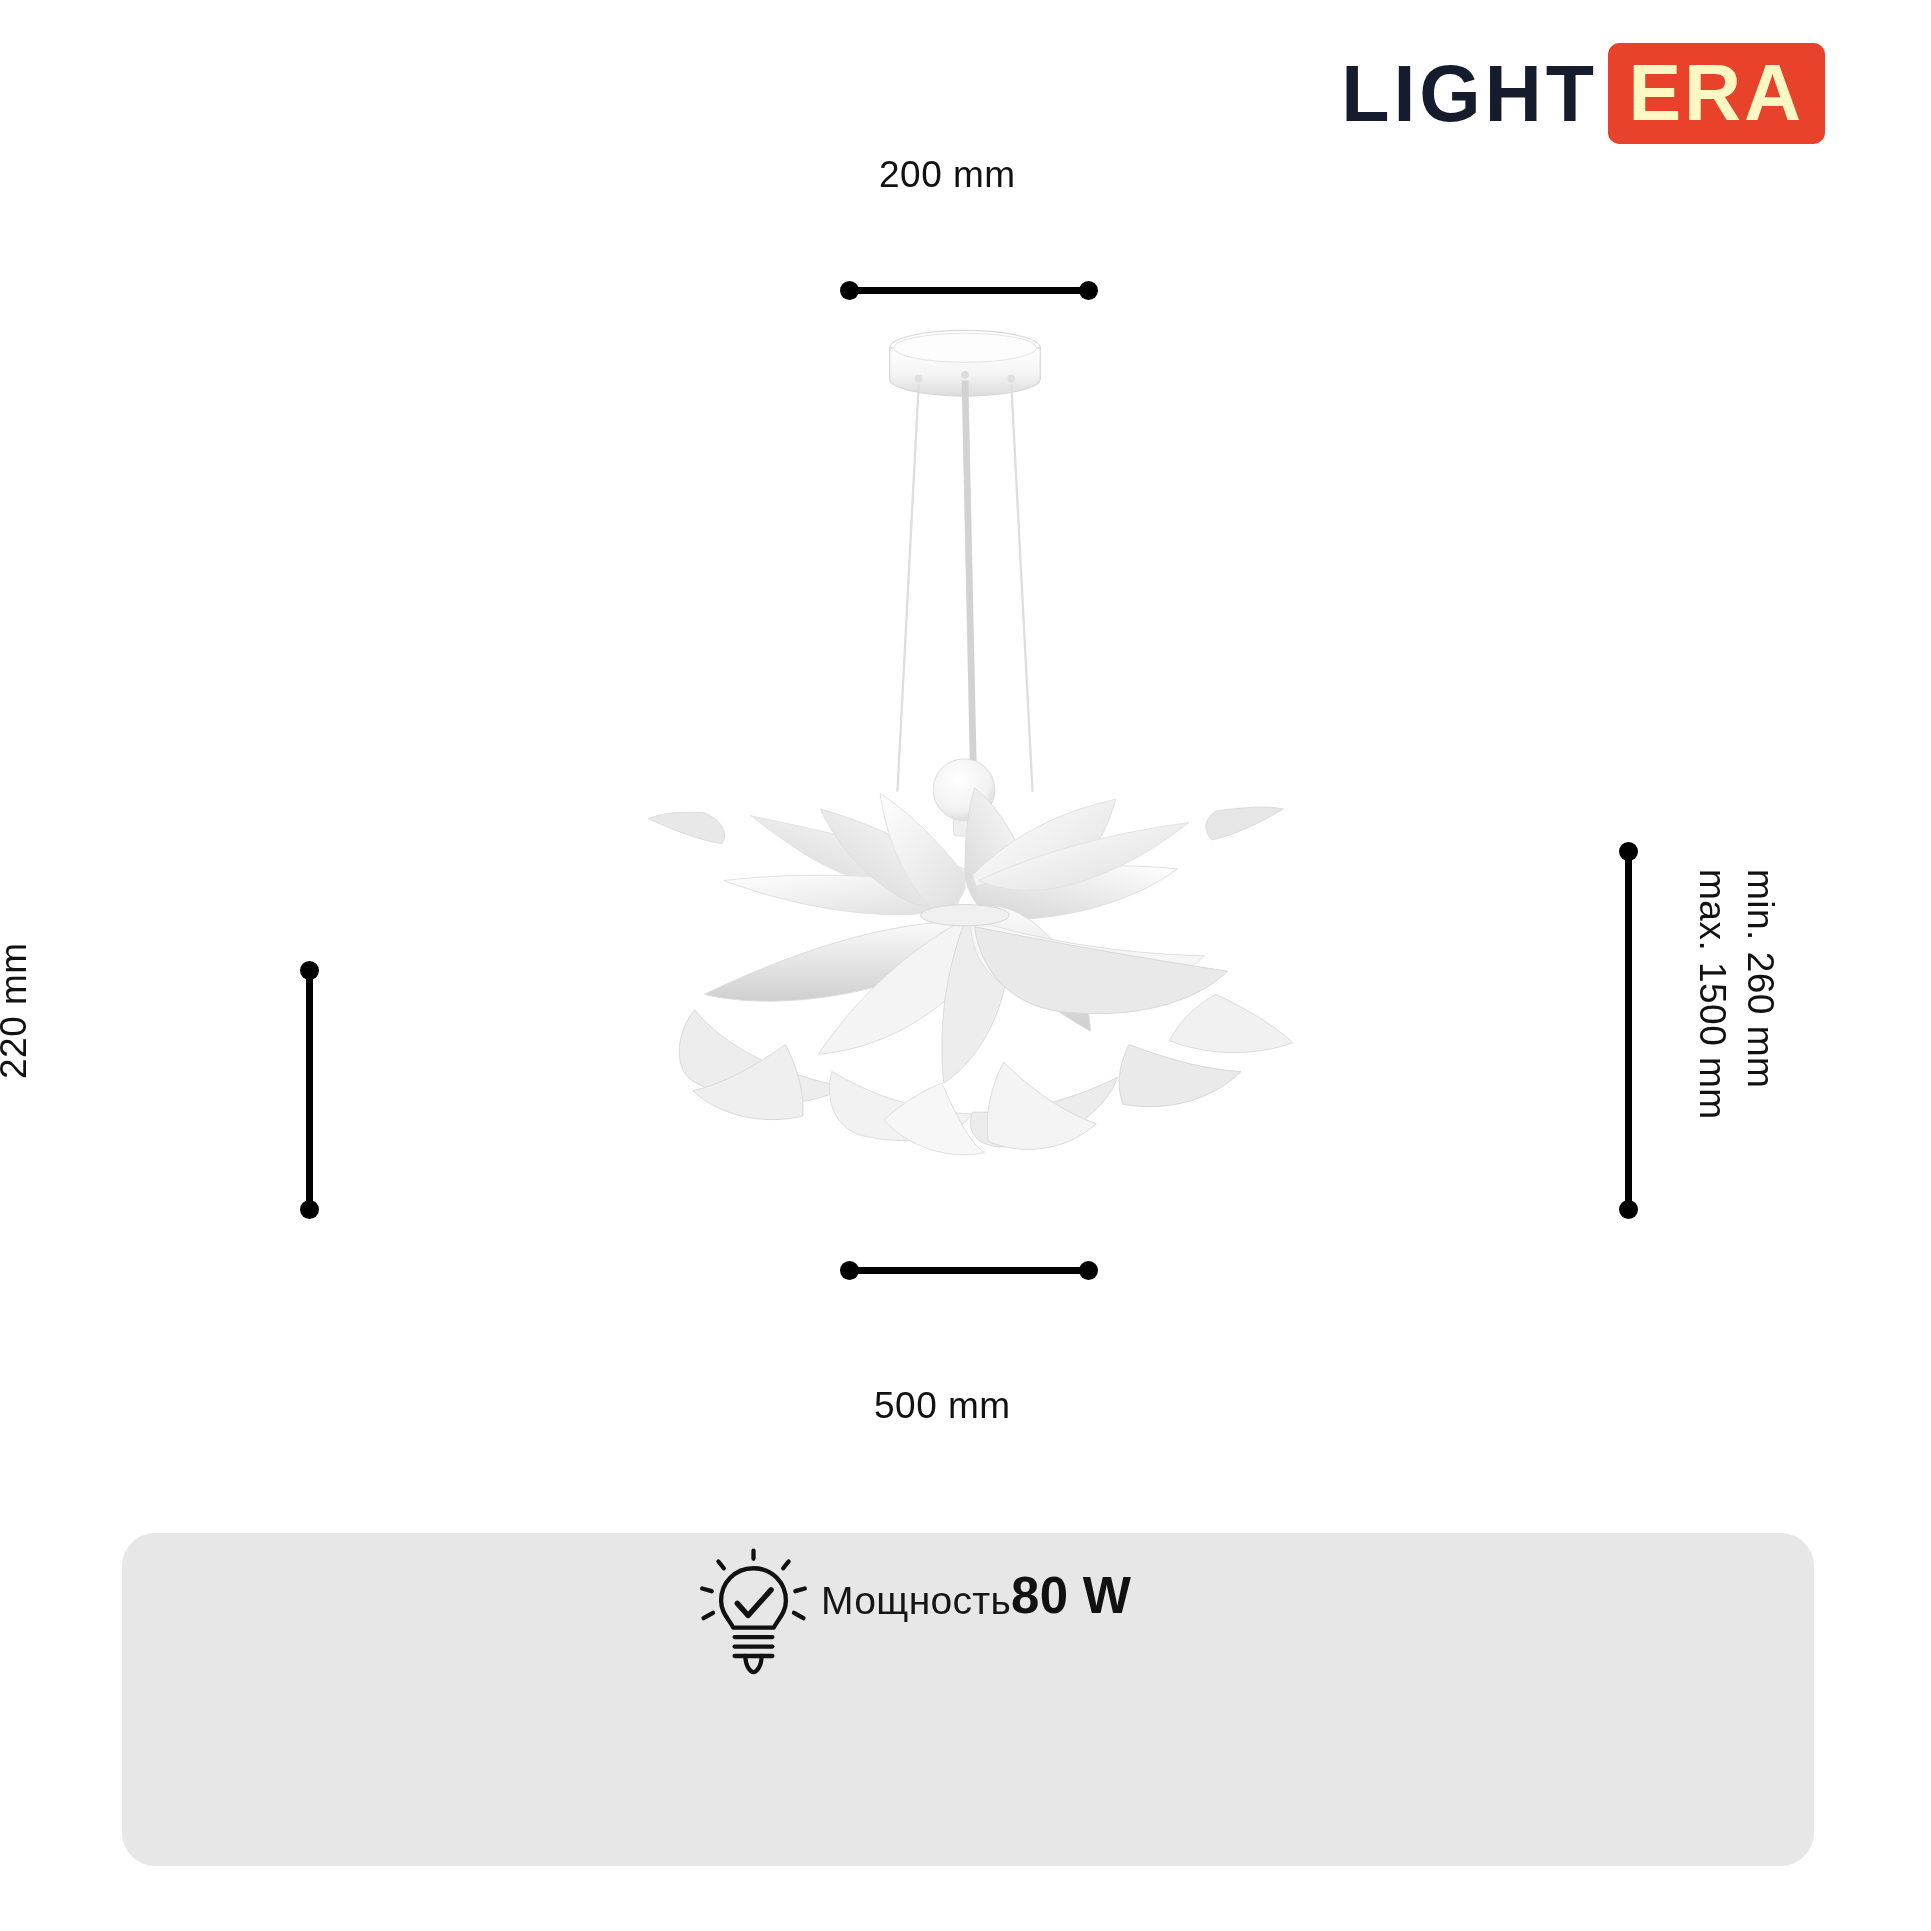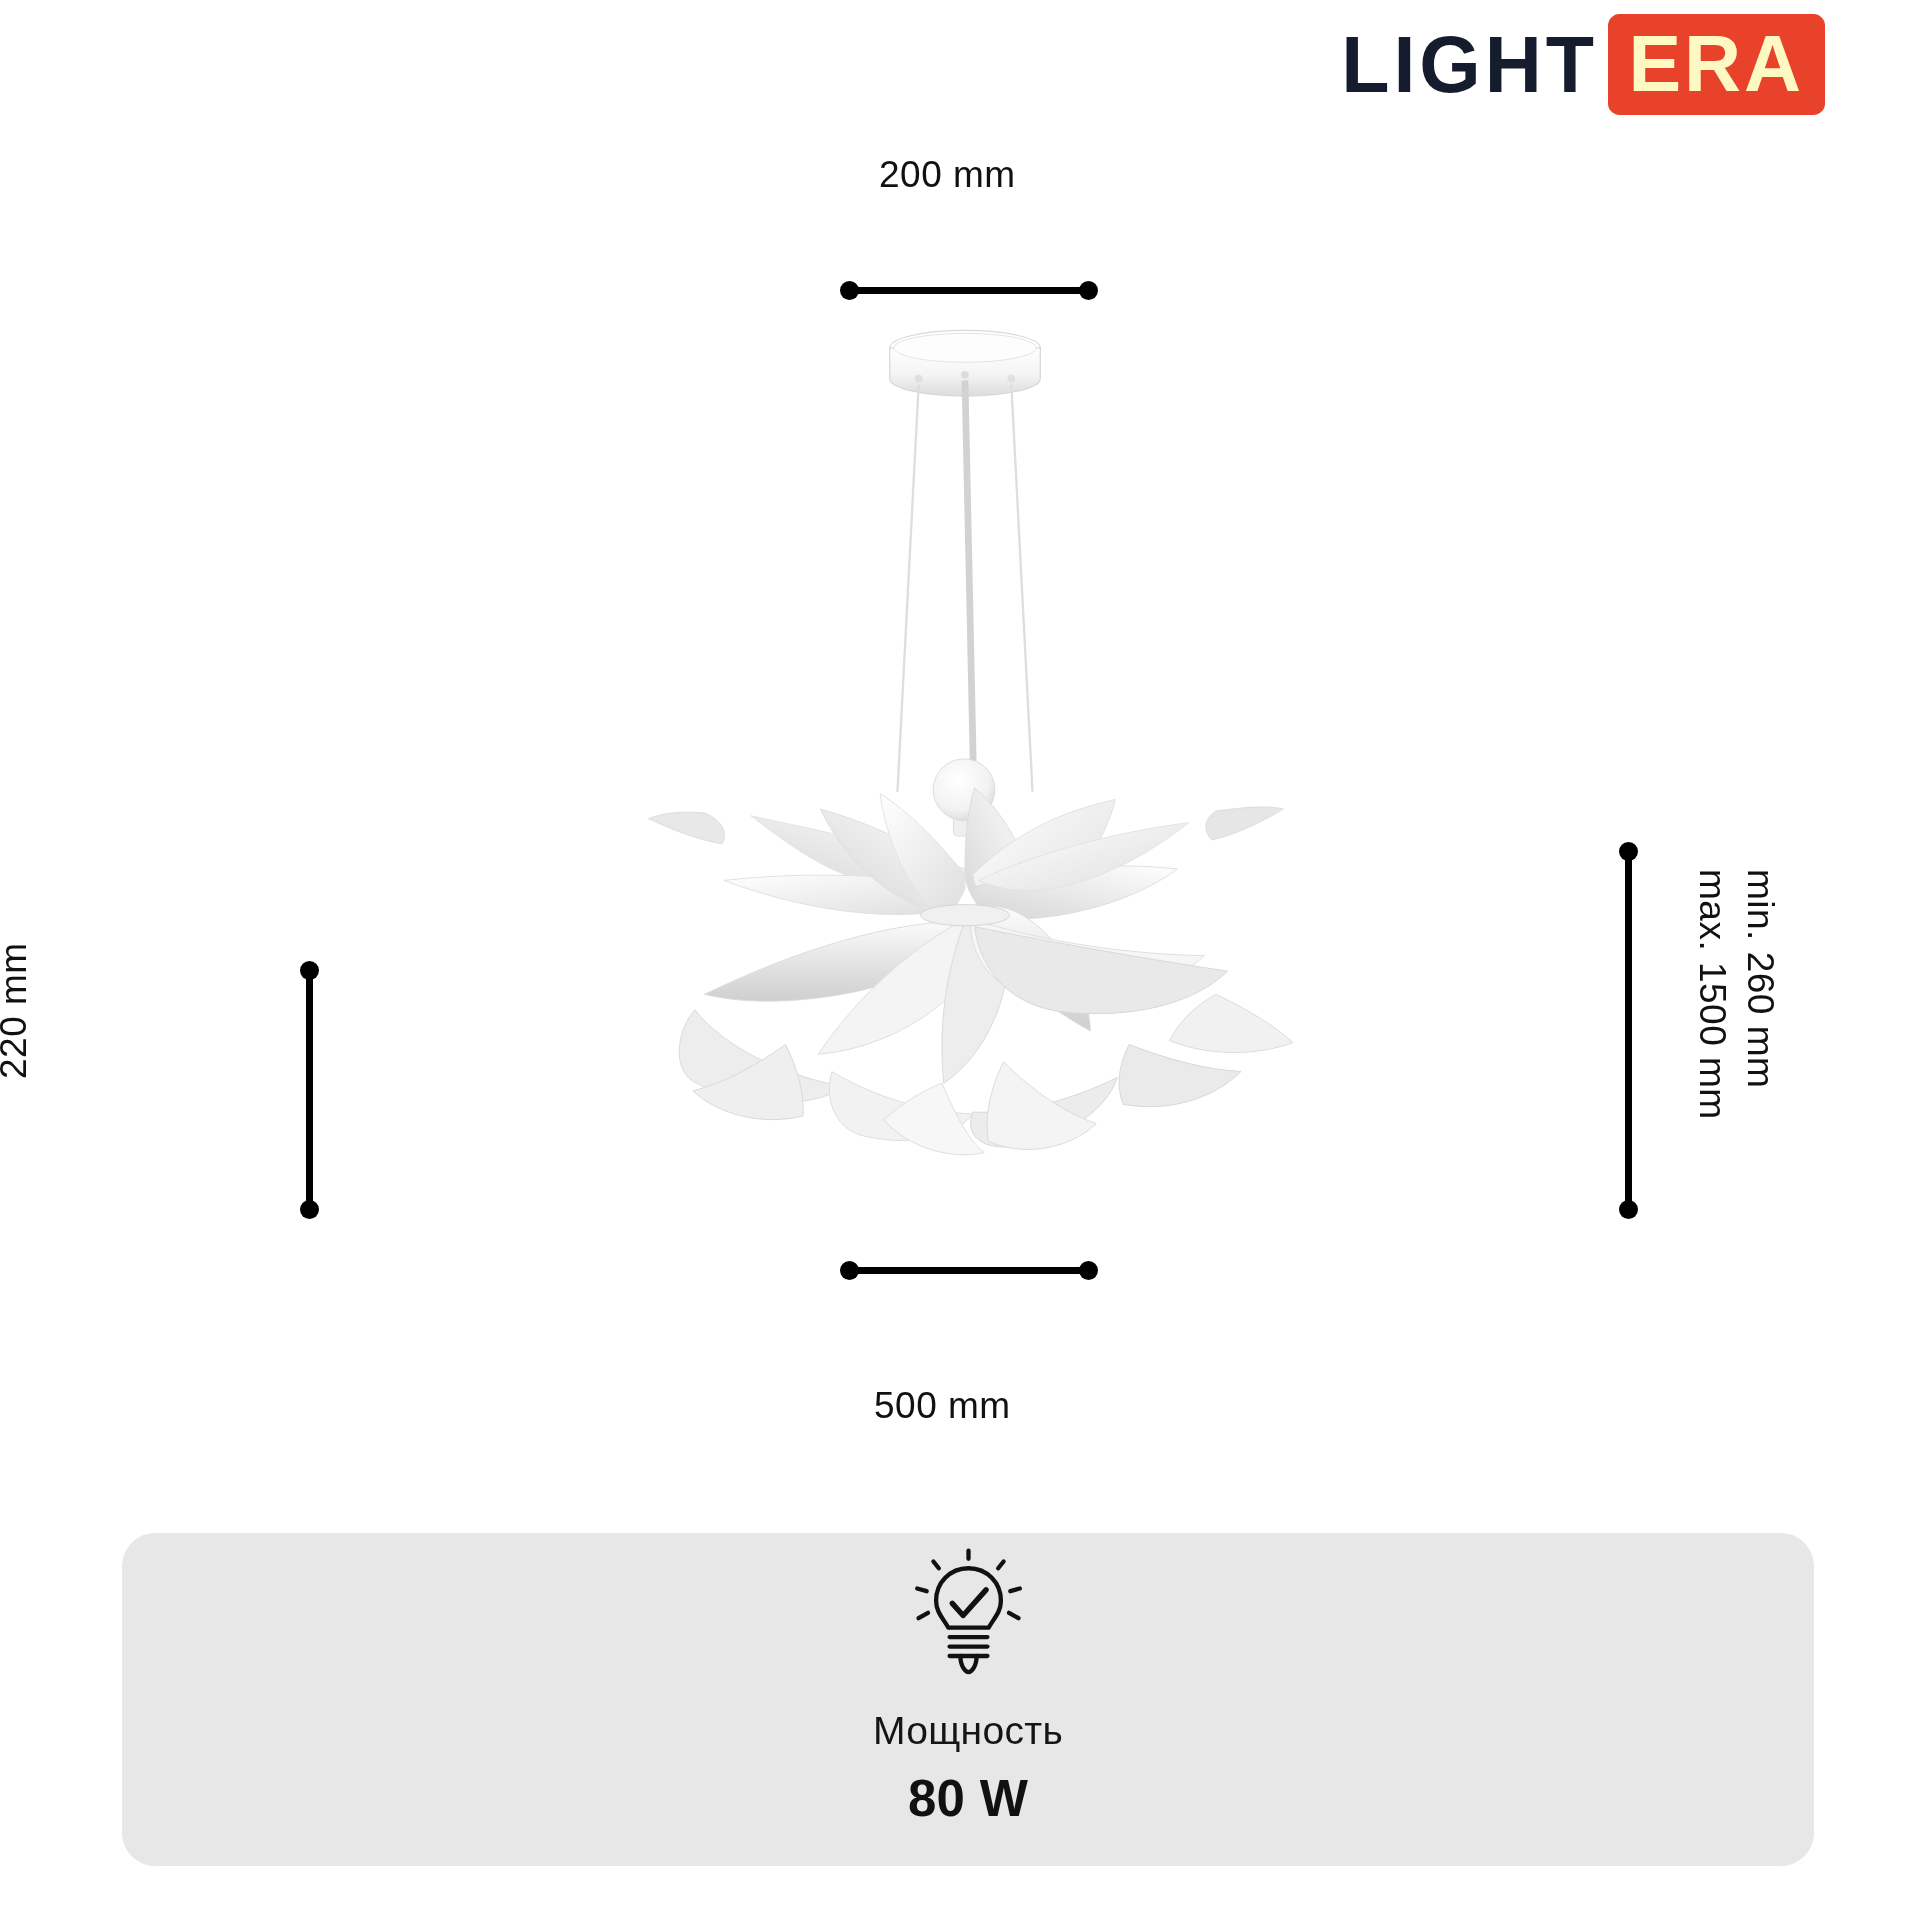--- a/index.html
+++ b/index.html
@@ -12,21 +12,21 @@
     height: 1931px;
     position: relative;
     overflow: hidden;
     font-family: "Liberation Sans", sans-serif;
     color: #000000;
   }
 
   
   #brand-logo {
     position: absolute;
-    top: 14px;
+    top: 43px;
     right: 106px;
     display: flex;
     align-items: center;
     height: 101px;
   }
   #brand-logo .logo-light {
     font-family: "Liberation Sans", sans-serif;
     font-size: 79px;
     font-weight: 700;
     letter-spacing: 3.9px;
@@ -137,22 +137,22 @@
     border-radius: 33px;
     display: flex;
     align-items: flex-start;
     justify-content: space-around;
     box-sizing: border-box;
     padding-top: 17.4px;
   }
   .spec-item {
     width: 33.33%;
     display: flex;
-    flex-direction: column;
-    align-items: center;
+    flex-direction: row;
+    align-items: flex-start;
   }
   .spec-icon {
     height: 130px;
     display: flex;
     align-items: center;
     justify-content: center;
   }
   .spec-title {
     margin-top: 29px;
     font-family: "Liberation Sans", sans-serif;

